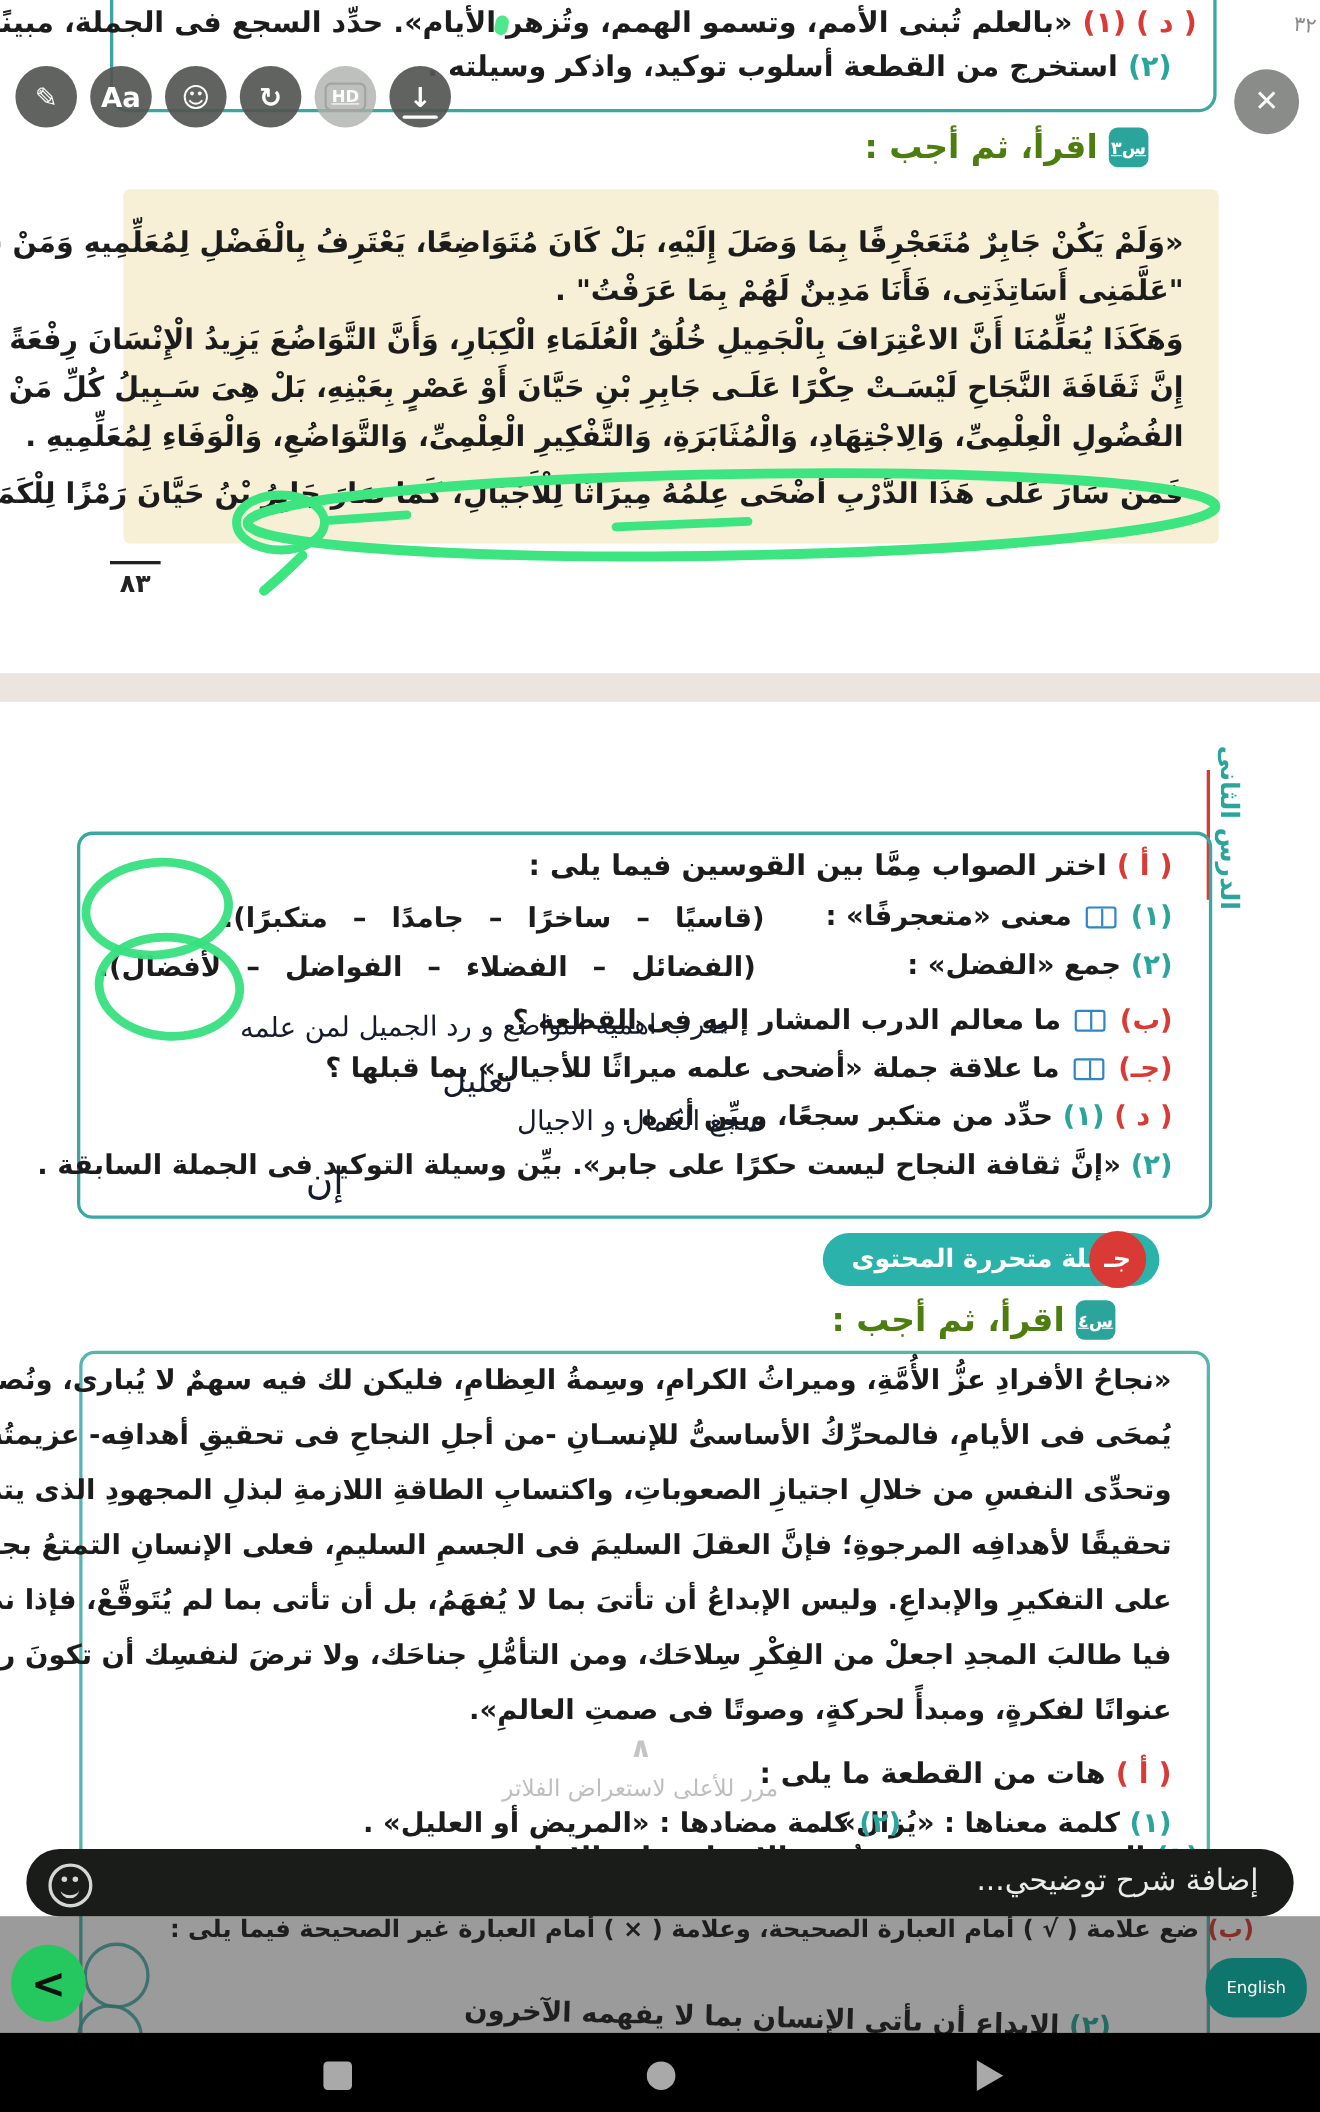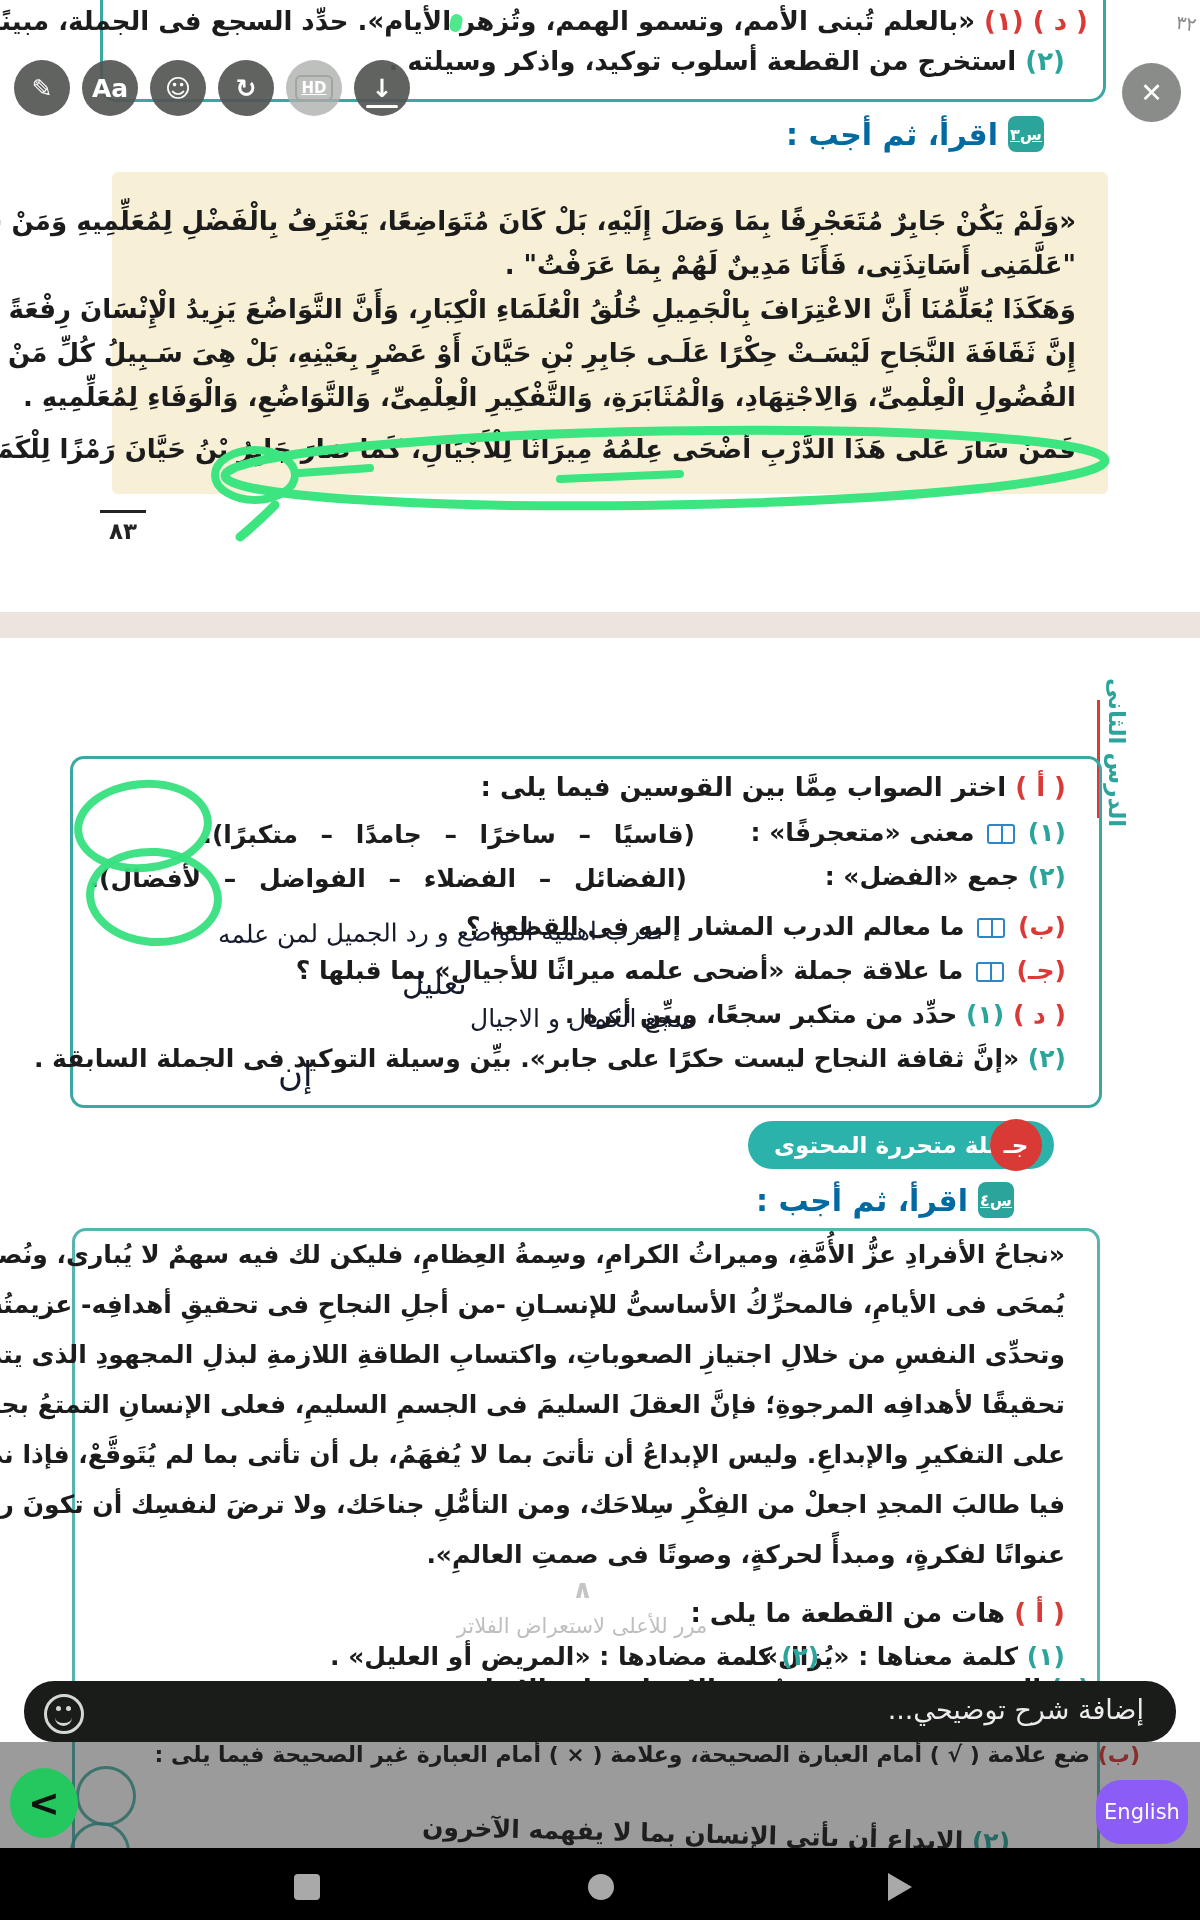--- a/index.html
+++ b/index.html
@@ -26,21 +26,21 @@
   
   .topbox{position:absolute;left:100px;top:-26px;width:1000px;height:122px;
         border:3px solid #3aa8a2;border-radius:16px;}
   .corner-num{position:absolute;left:1176px;top:12px;color:#8a8a8a;font-size:19px;transform:rotate(8deg);}
   .green-dot{position:absolute;left:450px;top:14px;width:12px;height:18px;border-radius:6px;
         background:#3ce57f;opacity:.9;transform:rotate(12deg);z-index:5;}
   
   .sec-header{position:absolute;display:flex;direction:rtl;align-items:center;gap:10px;}
   .sec-badge{width:36px;height:36px;border-radius:8px;background:#2ba49c;color:#fff;
         display:flex;align-items:center;justify-content:center;font-size:16px;font-weight:bold;text-decoration:underline;}
-  .sec-title{color:#0369a1;font-weight:bold;font-size:30px;white-space:nowrap;}
+  .sec-title{color:#4d7c0f;font-weight:bold;font-size:30px;white-space:nowrap;}
   
   .cream{position:absolute;left:112px;top:172px;width:996px;height:322px;background:#f7f0d6;border-radius:6px;}
   .p1line{font-size:26px;}
   
   .ring{position:absolute;border:8px solid rgba(55,224,126,.95);border-radius:50%;z-index:6;}
   
   .pagenum{position:absolute;left:100px;top:510px;width:46px;border-top:3px solid #222;
         text-align:center;font-weight:bold;font-size:23px;color:#222;padding-top:5px;}
   .divider{position:absolute;left:0;top:612px;width:1200px;height:26px;background:#ece4de;}
   
@@ -77,23 +77,23 @@
         background:#191c19;z-index:30;}
   .emoji{position:absolute;left:20px;top:13px;width:34px;height:34px;border:3px solid #d4d8d4;
         border-radius:50%;}
   .emoji b{position:absolute;width:5px;height:5px;border-radius:50%;background:#d4d8d4;}
   .emoji b.e1{left:9px;top:9px;} .emoji b.e2{left:19px;top:9px;}
   .emoji i{position:absolute;left:8px;top:18px;width:17px;height:8px;border-bottom:3px solid #d4d8d4;border-radius:0 0 10px 10px;}
   .cap-ph{position:absolute;right:32px;top:13px;color:#ececec;font-size:27px;direction:rtl;}
   .send{position:absolute;left:10px;top:1768px;width:68px;height:70px;border-radius:50%;
         background:#25c75f;display:flex;align-items:center;justify-content:center;
         color:#101210;font-size:38px;font-weight:bold;z-index:35;}
-  .english{position:absolute;left:1096px;top:1780px;width:92px;height:64px;border-radius:25px;
-        background:#8b5cf6;color:#fff;display:flex;align-items:center;justify-content:center;
-        font-size:21px;z-index:35;}
+  .english{position:absolute;left:1096px;top:1780px;width:92px;height:54px;border-radius:25px;
+        background:#0f766e;color:#fff;display:flex;align-items:center;justify-content:center;
+        font-size:15px;z-index:35;}
   
   .navbar{position:absolute;left:0;top:1848px;width:1200px;height:72px;background:#000;z-index:50;}
   .nav-square{position:absolute;left:294px;top:26px;width:26px;height:26px;background:#a9a9a9;border-radius:4px;}
   .nav-circle{position:absolute;left:588px;top:26px;width:26px;height:26px;background:#a9a9a9;border-radius:50%;}
   .nav-tri{position:absolute;left:888px;top:25px;width:0;height:0;
         border-top:14px solid transparent;border-bottom:14px solid transparent;border-left:24px solid #a9a9a9;}
 </style>
 </head>
 <body>
 

